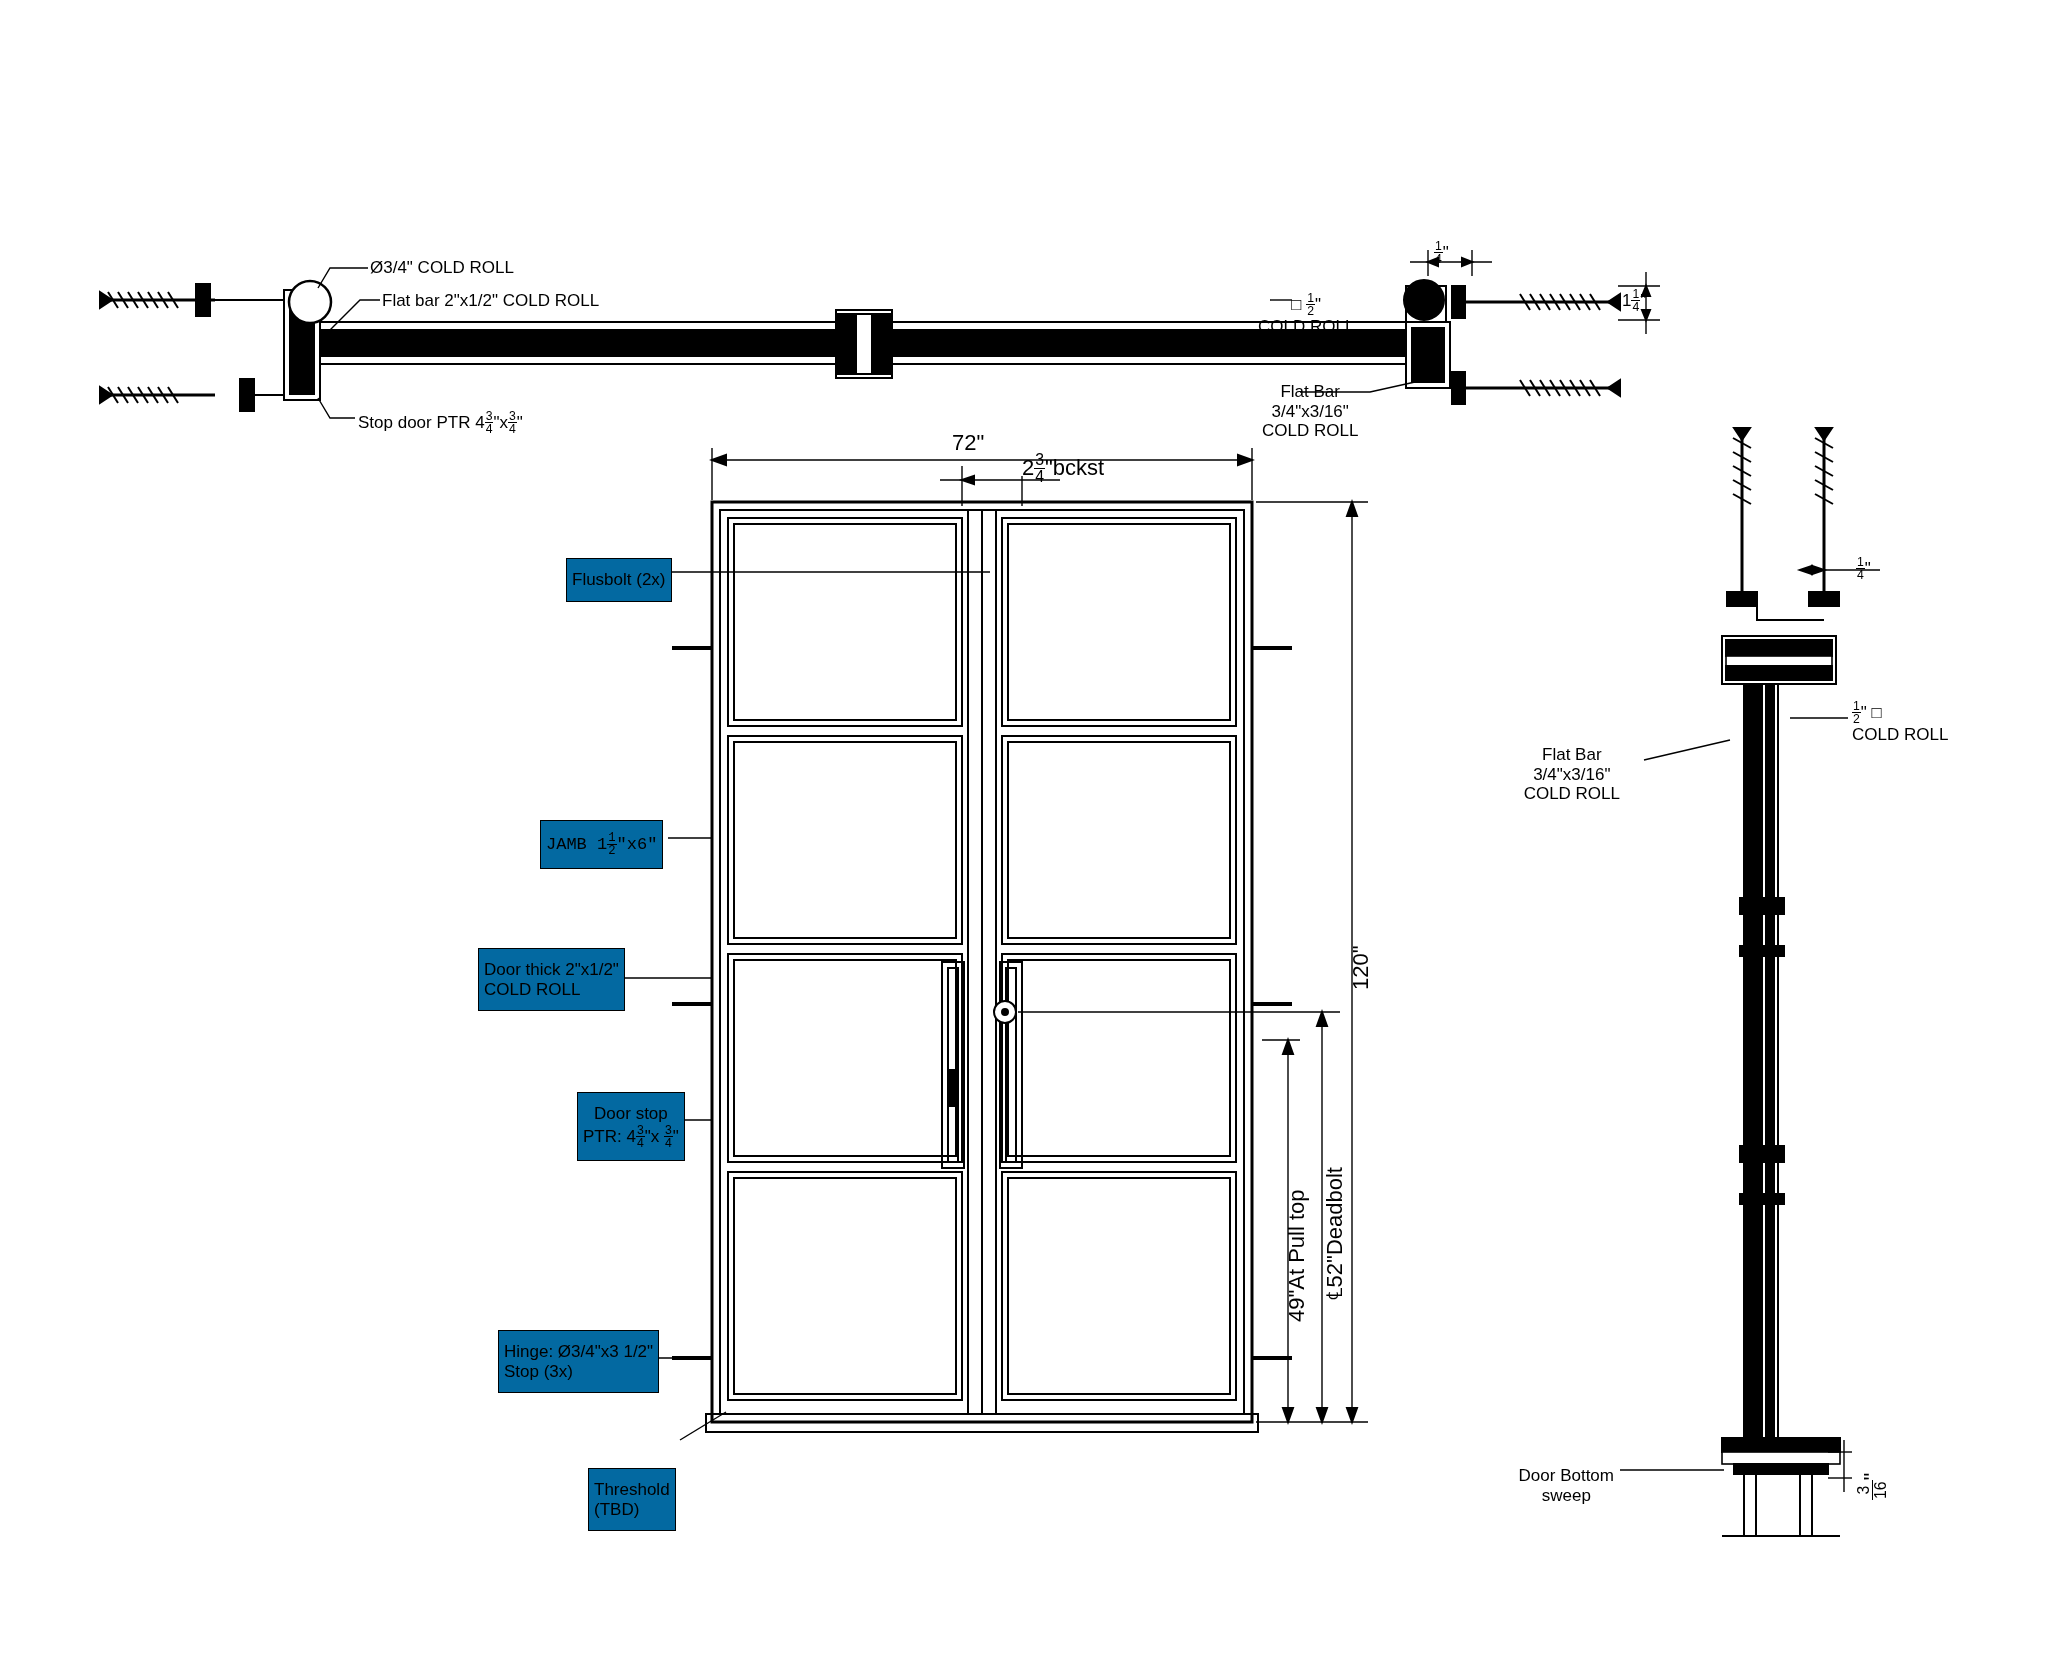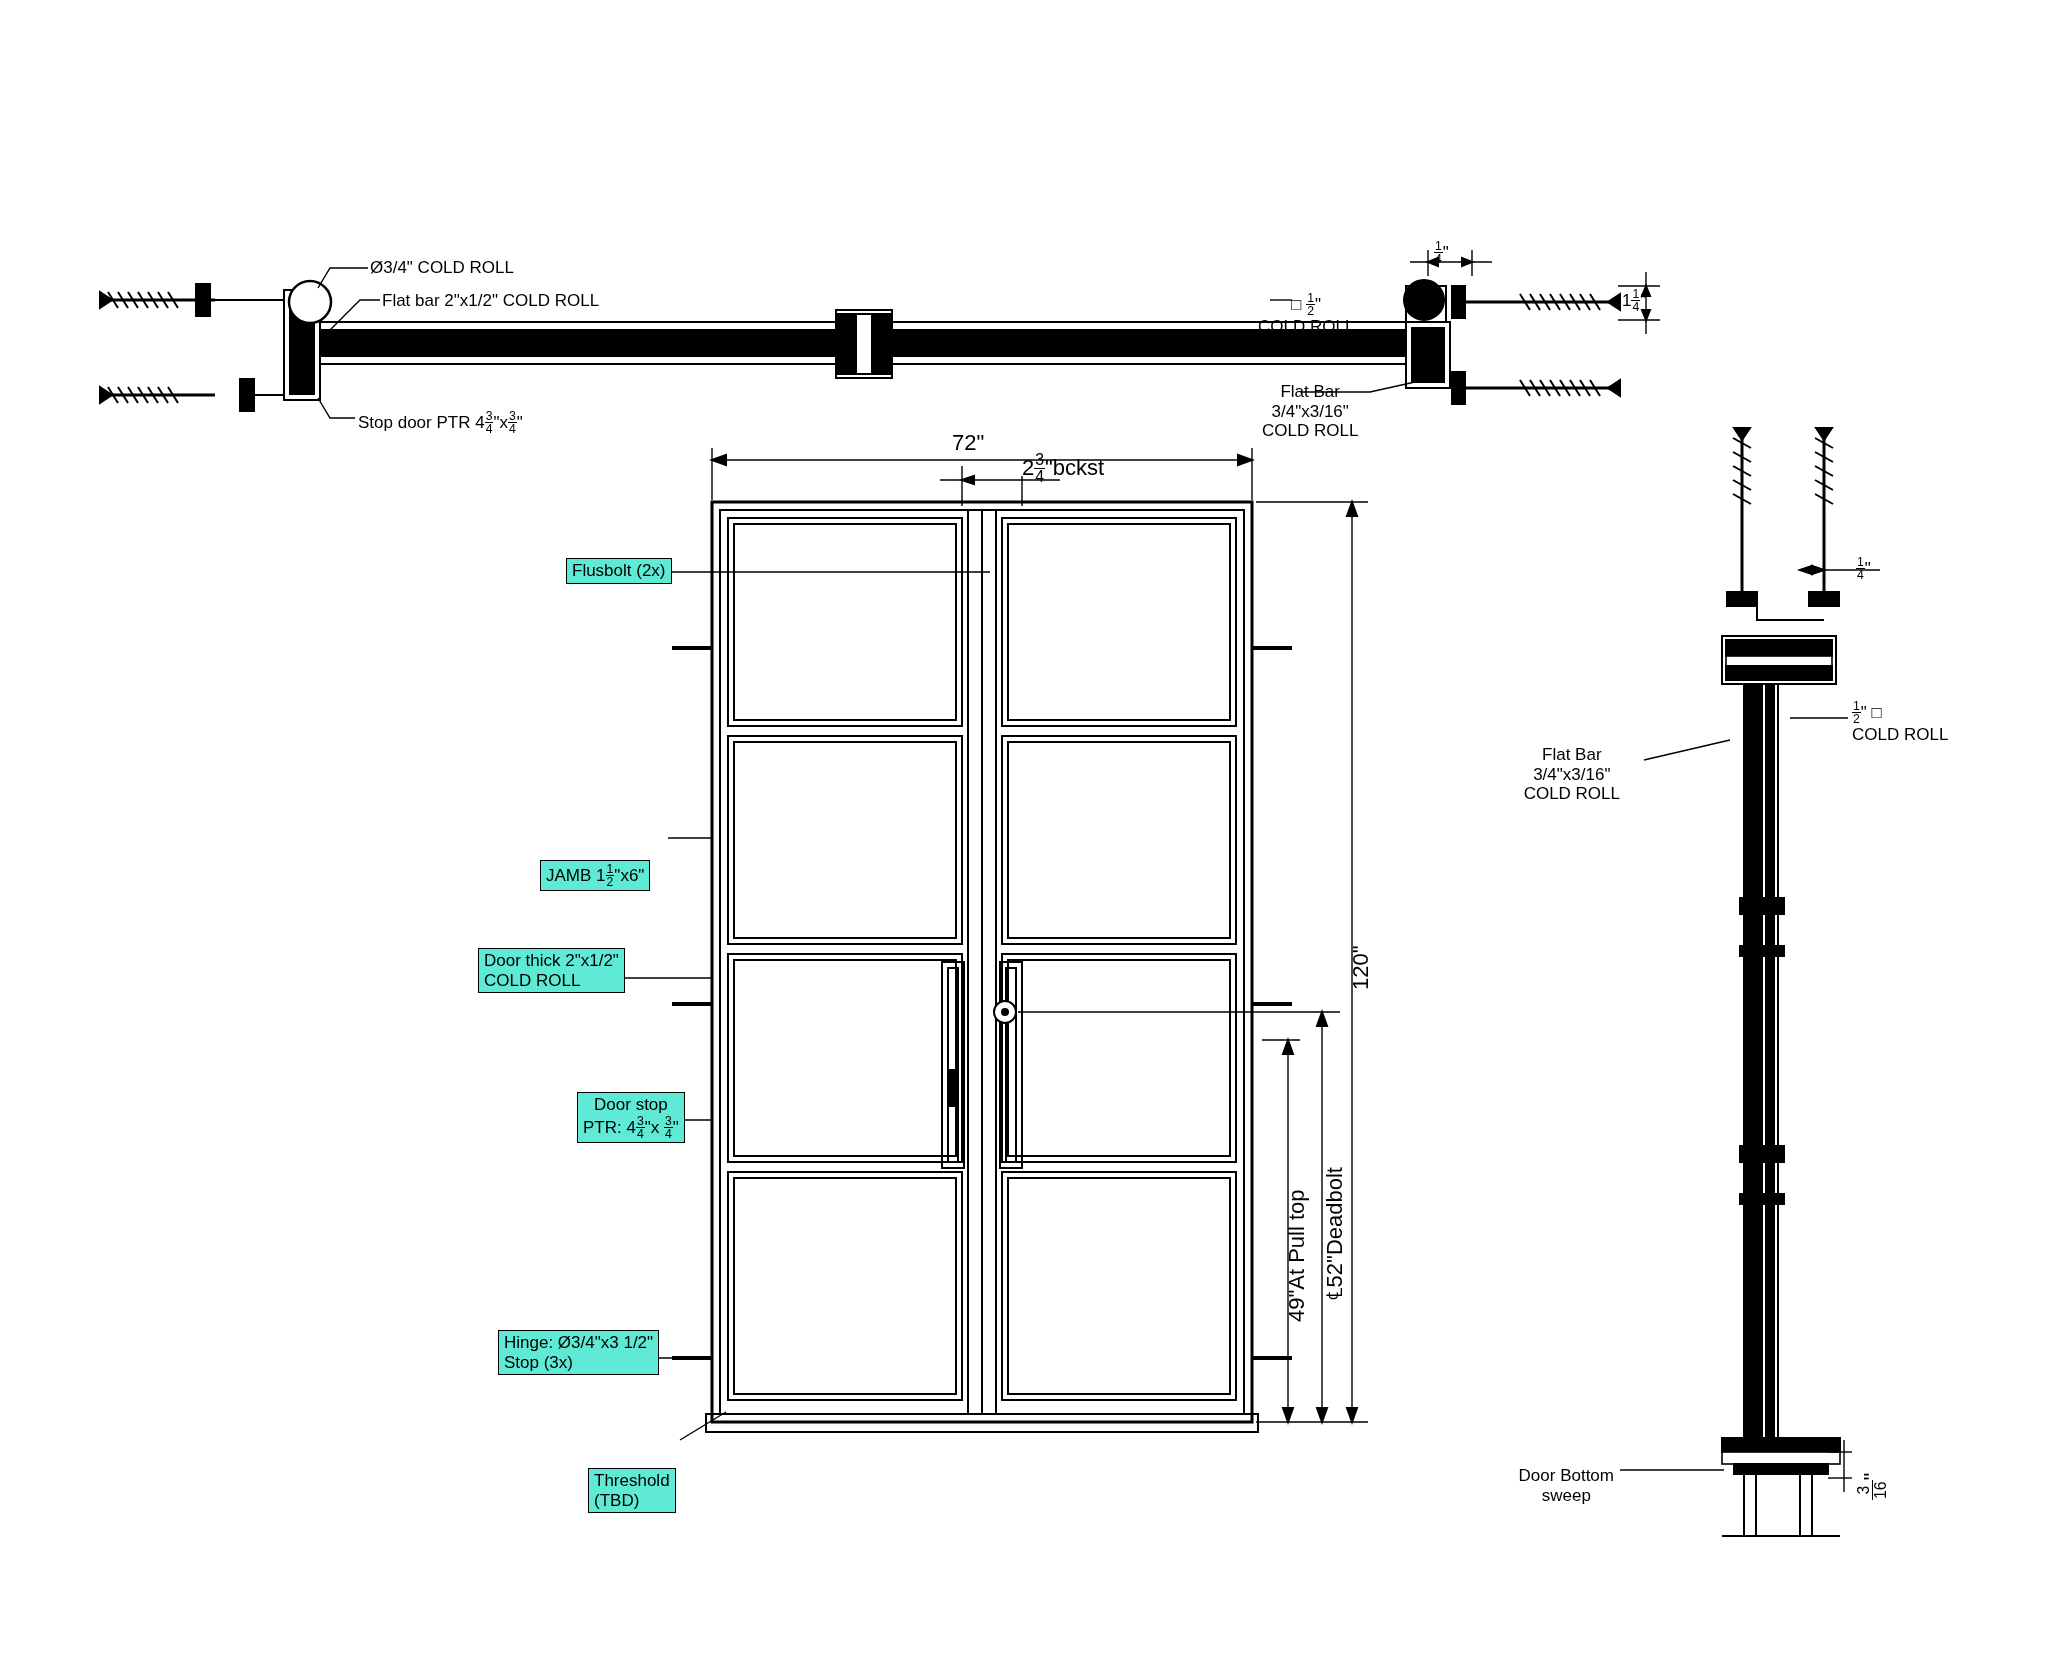--- a/index.html
+++ b/index.html
@@ -1,21 +1,21 @@
 <!DOCTYPE html>
 <html><head>
 <meta charset="utf-8">
 <style>
   html,body{margin:0;padding:0;background:#ffffff;}
   body{width:2048px;height:1655px;position:relative;overflow:hidden;
        font-family:"Liberation Sans", sans-serif;color:#000;}
   .stage{position:absolute;left:0;top:0;width:2048px;height:1655px;}
   svg{position:absolute;left:0;top:0;width:2048px;height:1655px;}
   .lbl{position:absolute;font-size:17px;line-height:1.15;color:#000;white-space:nowrap;}
-  .boxed{border:1.6px solid #000;padding:2px 5px;background:#5eead4;}
+  .boxed{border:1.6px solid #000;padding:11px 5px;background:#0369a1;}
   .dim{position:absolute;font-size:22px;color:#000;white-space:nowrap;}
   .dimv{position:absolute;font-size:22px;color:#000;white-space:nowrap;
         transform-origin:0 0;}
   .frac{display:inline-block;vertical-align:-0.45em;text-align:center;font-size:0.72em;line-height:1;}
   .frac .n{display:block;border-bottom:1.2px solid #000;padding:0 1px;}
   .frac .d{display:block;padding:0 1px;}
   .ctr{text-align:center;}
 </style>
 </head>
 <body>
@@ -263,21 +263,21 @@
 <div class="lbl" style="left:1434px;top:240px;">
   <span class="frac"><span class="n">1</span><span class="d">4</span></span><span>"</span>
 </div>
 <div class="lbl" style="left:1622px;top:288px;">
   <span>1</span><span class="frac"><span class="n">1</span><span class="d">4</span></span><span>"</span>
 </div>
 
 <div class="lbl boxed" style="left:566px;top:558px;">
   <span>Flusbolt (2x)</span>
 </div>
-<div class="lbl boxed" style="left:540px;top:860px;">
+<div class="lbl boxed" style="left:540px;top:820px;font-family:Liberation Mono, monospace;">
   <span>JAMB  1</span><span class="frac"><span class="n">1</span><span class="d">2</span></span><span>"x6"</span>
 </div>
 <div class="lbl boxed" style="left:478px;top:948px;">
   <span>Door thick 2"x1/2"</span><br>
   <span>COLD ROLL</span>
 </div>
 <div class="lbl boxed ctr" style="left:557px;top:1092px;margin-left:20px;">
   <span>Door stop</span><br>
   <span>PTR: 4</span><span class="frac"><span class="n">3</span><span class="d">4</span></span><span>"x </span><span class="frac"><span class="n">3</span><span class="d">4</span></span><span>"</span>
 </div>

